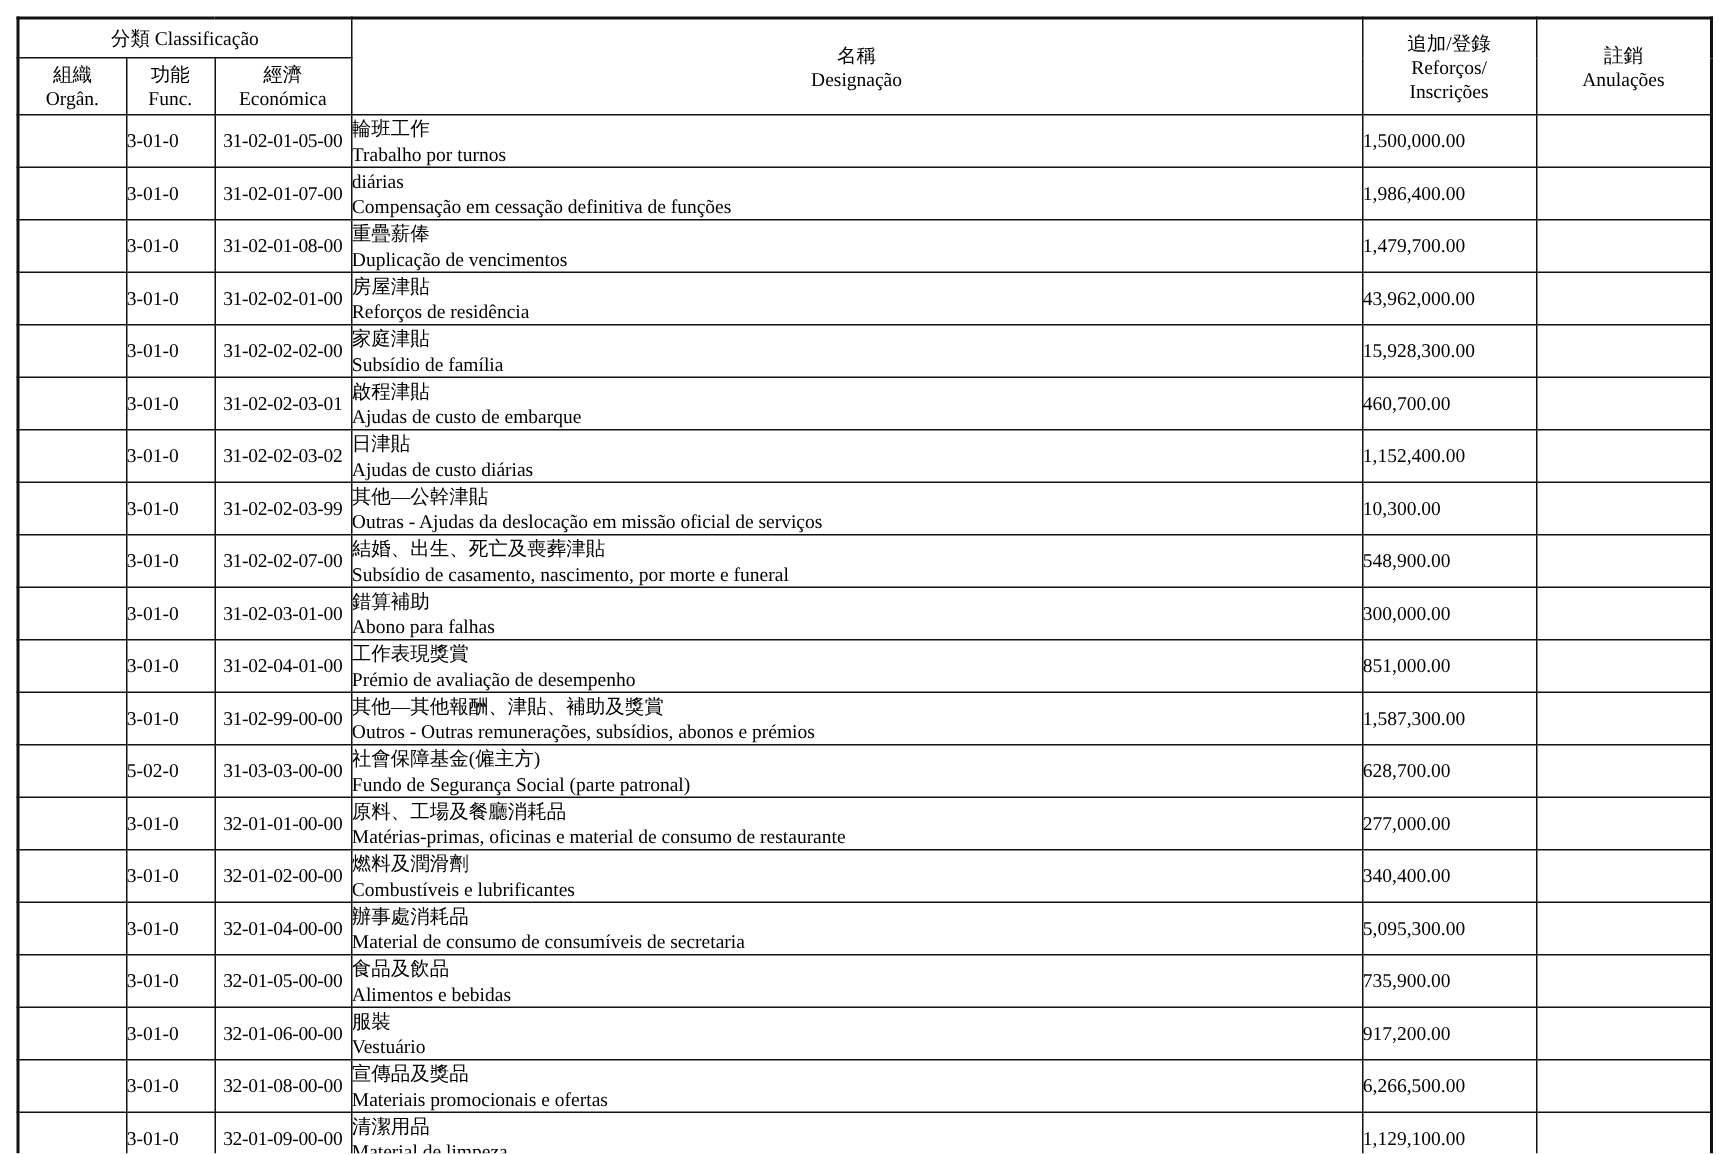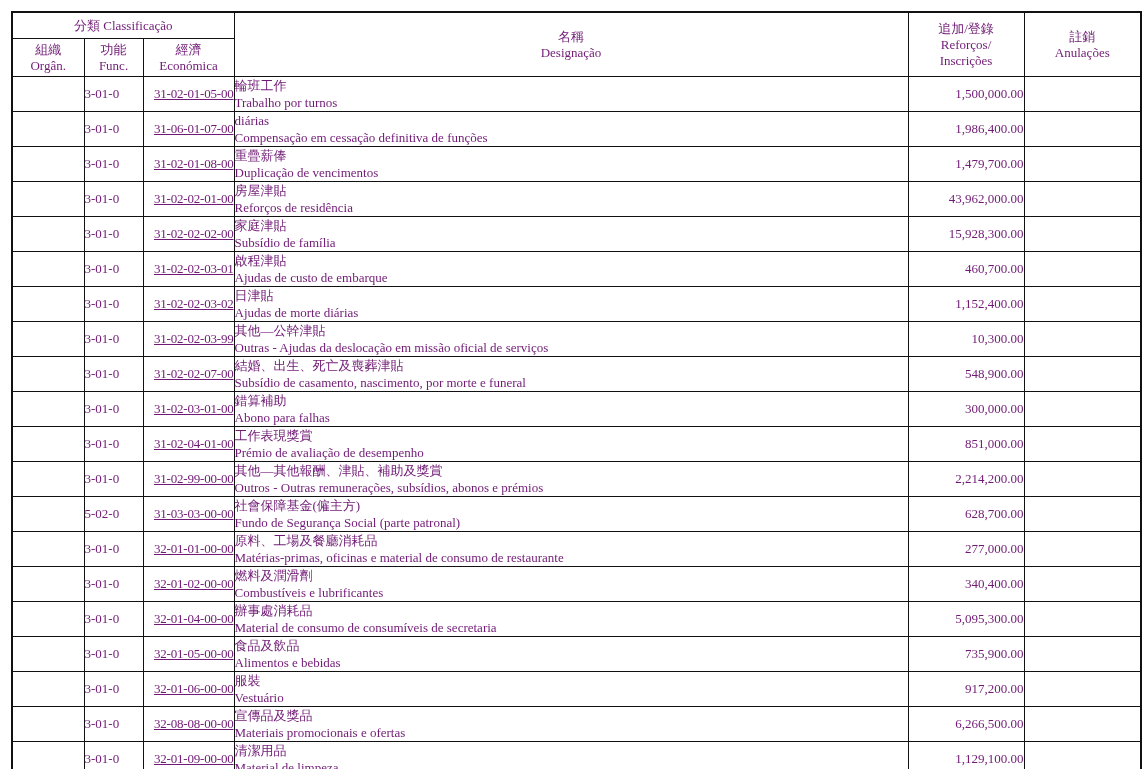--- a/index.html
+++ b/index.html
@@ -6,21 +6,21 @@
     margin: 0;
     padding: 0;
     background: #ffffff;
   }
   .page {
     position: relative;
     width: 1146px;
     height: 769px;
     background: #ffffff;
     font-family: "Liberation Serif", "DejaVu Serif", serif;
-    color: #701a75;
+    color: #000000;
     overflow: hidden;
   }
   table.budget {
     position: absolute;
     left: 11px;
     top: 11px;
     width: 1129px;
     border-collapse: collapse;
     table-layout: fixed;
     border: 2px solid #111111;
@@ -38,33 +38,32 @@
   }
   tr.hrow1 th { height: 25px; }
   tr.hrow2 th { height: 37px; }
   tbody td {
     border-top: none;
     border-bottom: none;
     height: 34px;
   }
   td.c-org  { text-align: center; }
   td.c-func { white-space: nowrap; }
-  td.c-econ { text-align: right; white-space: nowrap; letter-spacing: -0.2px; text-decoration: underline; }
+  td.c-econ { text-align: center; white-space: nowrap; letter-spacing: -0.2px; }
   td.c-name {
     text-align: left;
     padding: 0 2px 0 3px;
     vertical-align: middle;
   }
   td.c-name .zh, td.c-name .pt {
     line-height: 17px;
     white-space: nowrap;
     overflow: hidden;
   }
   td.c-amount {
-    text-align: right;
     padding-right: 5px;
     white-space: nowrap;
   }
   td.c-anul { text-align: center; }
 </style>
 </head>
 <body>
 
 <div class="page">
   <table class="budget">
@@ -118,21 +117,21 @@
     <td class="c-name">
       <div class="zh">輪班工作</div>
       <div class="pt">Trabalho por turnos</div>
     </td>
     <td class="c-amount">1,500,000.00</td>
     <td class="c-anul"></td>
   </tr>
         <tr>
     <td class="c-org"></td>
     <td class="c-func">3-01-0</td>
-    <td class="c-econ">31-06-01-07-00</td>
+    <td class="c-econ">31-02-01-07-00</td>
     <td class="c-name">
       <div class="zh">diárias</div>
       <div class="pt">Compensação em cessação definitiva de funções</div>
     </td>
     <td class="c-amount">1,986,400.00</td>
     <td class="c-anul"></td>
   </tr>
         <tr>
     <td class="c-org"></td>
     <td class="c-func">3-01-0</td>
@@ -176,21 +175,21 @@
     </td>
     <td class="c-amount">460,700.00</td>
     <td class="c-anul"></td>
   </tr>
         <tr>
     <td class="c-org"></td>
     <td class="c-func">3-01-0</td>
     <td class="c-econ">31-02-02-03-02</td>
     <td class="c-name">
       <div class="zh">日津貼</div>
-      <div class="pt">Ajudas de morte diárias</div>
+      <div class="pt">Ajudas de custo diárias</div>
     </td>
     <td class="c-amount">1,152,400.00</td>
     <td class="c-anul"></td>
   </tr>
         <tr>
     <td class="c-org"></td>
     <td class="c-func">3-01-0</td>
     <td class="c-econ">31-02-02-03-99</td>
     <td class="c-name">
       <div class="zh">其他—公幹津貼</div>
@@ -233,21 +232,21 @@
     <td class="c-anul"></td>
   </tr>
         <tr>
     <td class="c-org"></td>
     <td class="c-func">3-01-0</td>
     <td class="c-econ">31-02-99-00-00</td>
     <td class="c-name">
       <div class="zh">其他—其他報酬、津貼、補助及獎賞</div>
       <div class="pt">Outros - Outras remunerações, subsídios, abonos e prémios</div>
     </td>
-    <td class="c-amount">2,214,200.00</td>
+    <td class="c-amount">1,587,300.00</td>
     <td class="c-anul"></td>
   </tr>
         <tr>
     <td class="c-org"></td>
     <td class="c-func">5-02-0</td>
     <td class="c-econ">31-03-03-00-00</td>
     <td class="c-name">
       <div class="zh">社會保障基金(僱主方)</div>
       <div class="pt">Fundo de Segurança Social (parte patronal)</div>
     </td>
@@ -305,21 +304,21 @@
     <td class="c-name">
       <div class="zh">服裝</div>
       <div class="pt">Vestuário</div>
     </td>
     <td class="c-amount">917,200.00</td>
     <td class="c-anul"></td>
   </tr>
         <tr>
     <td class="c-org"></td>
     <td class="c-func">3-01-0</td>
-    <td class="c-econ">32-08-08-00-00</td>
+    <td class="c-econ">32-01-08-00-00</td>
     <td class="c-name">
       <div class="zh">宣傳品及獎品</div>
       <div class="pt">Materiais promocionais e ofertas</div>
     </td>
     <td class="c-amount">6,266,500.00</td>
     <td class="c-anul"></td>
   </tr>
         <tr>
     <td class="c-org"></td>
     <td class="c-func">3-01-0</td>

